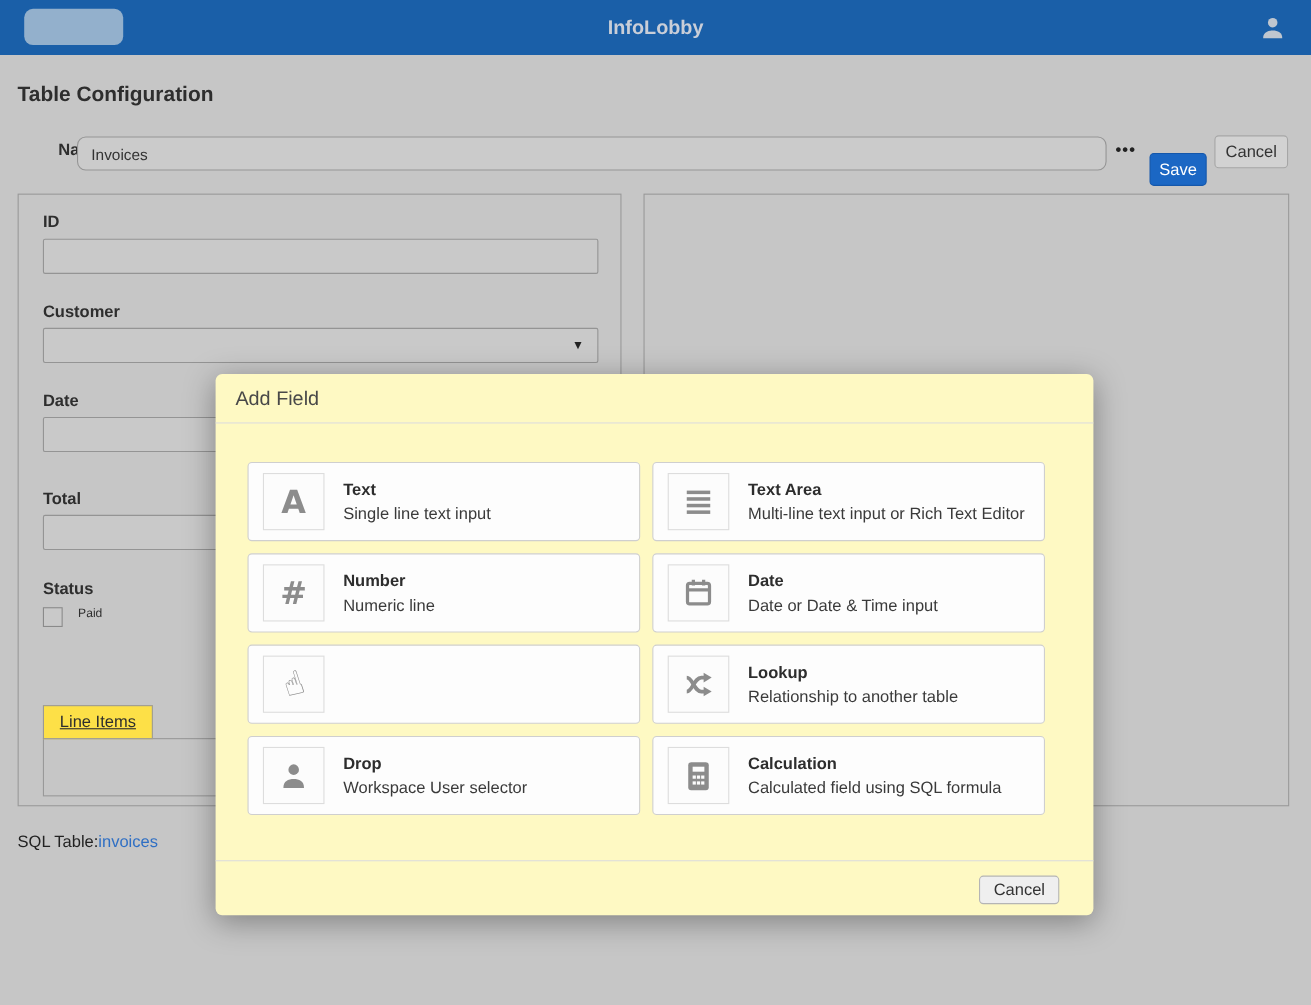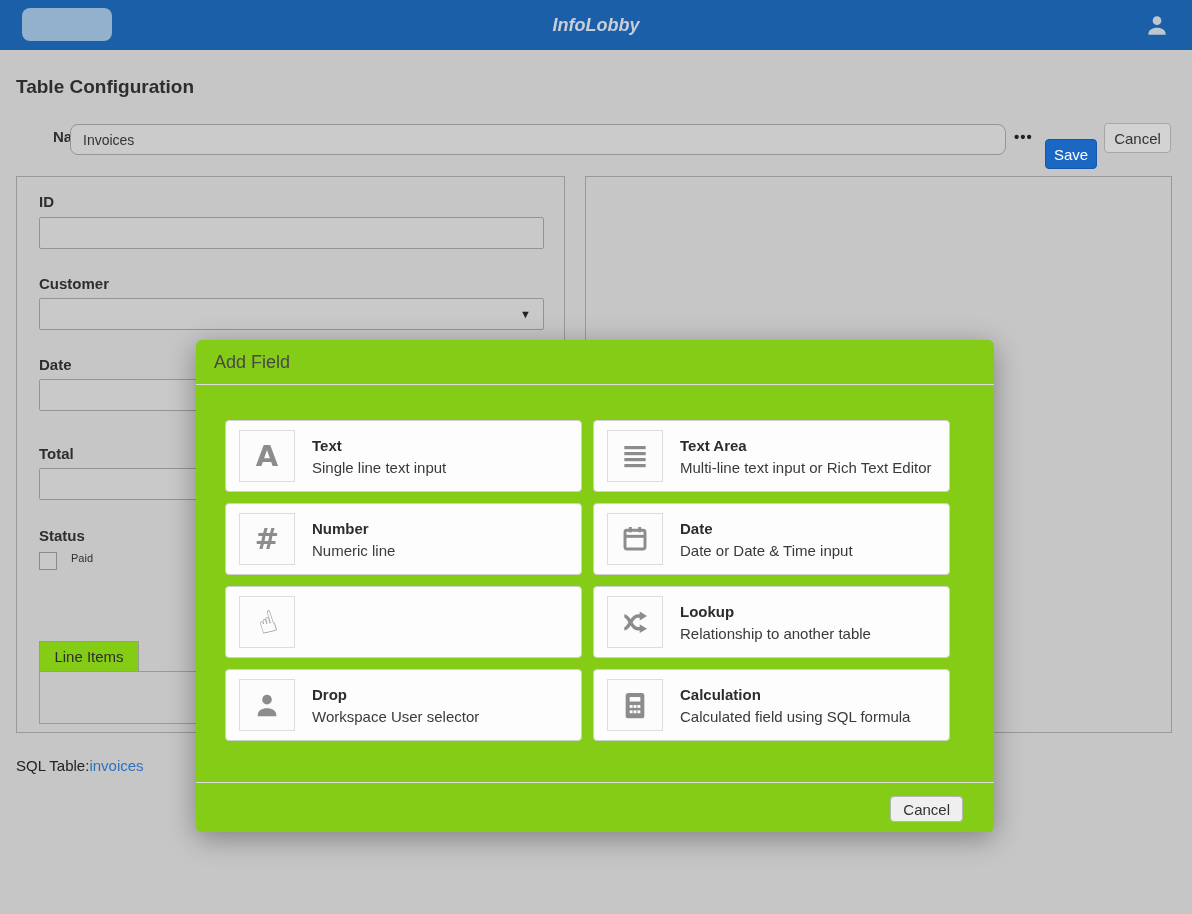--- a/index.html
+++ b/index.html
@@ -6,21 +6,21 @@
   html,body { width:1192px; height:914px; }
   body {
     font-family:"Liberation Sans", sans-serif;
     background:#c6c6c6;
     position:relative;
     overflow:hidden;
   }
   .stage { position:absolute; inset:0; width:1192px; height:914px; }
 
   
-  .topbar { position:absolute; left:0; top:0; width:1192px; height:50px; background:#1a5fa8;font-style:italic; }
+  .topbar { position:absolute; left:0; top:0; width:1192px; height:50px; background:#1a5fa8; }
   .topbar-btn {
     position:absolute; left:22px; top:8px; width:90px; height:33px;
     background:#93b0cc; border:none; border-radius:8px; cursor:pointer;
   }
   .topbar-title {
     position:absolute; left:0; top:0; width:100%; height:50px; line-height:50px;
     text-align:center; color:#c9ced8; font-size:18px; font-weight:bold;
   }
   .topbar-user { position:absolute; right:22px; top:12px; width:26px; height:26px; cursor:pointer; }
   .topbar-user svg { width:26px; height:26px; fill:#bfc6cf; }
@@ -59,32 +59,32 @@
   .chevron { font-size:11px; color:#222; }
   .checkbox {
     position:absolute; left:22px; top:375px; width:18px; height:18px;
     background:#c9c9c9; border:1px solid #8a8a8a; cursor:pointer;
   }
   .paid-label { position:absolute; left:54px; top:375px; font-size:11px; color:#2e2e2e; }
   .tab-lineitems {
     position:absolute; left:22px; top:464px; width:100px; height:31px;
     border:1px solid #999; font-size:15px; color:#2e2e2e;
     display:flex; align-items:center; justify-content:center; cursor:pointer;
-    background:#84cc16; z-index:2;
+    background:#fde047; z-index:2;text-decoration:underline;
   }
   .tab-panel { position:absolute; left:22px; top:494px; width:505px; height:53px; border:1px solid #999; }
 
   .sql-row { position:absolute; left:16px; top:757px; font-size:15px; }
   .sql-label { color:#222; }
   .sql-link { color:#2f6fc4; cursor:pointer; text-decoration:none; }
 
   
   .modal {
     position:absolute; left:196px; top:340px; width:798px; height:492px;
-    background:#84cc16; border-radius:6px; box-shadow:0 6px 28px rgba(0,0,0,0.35); z-index:10;
+    background:#fef9c3; border-radius:6px; box-shadow:0 6px 28px rgba(0,0,0,0.35); z-index:10;
   }
   .modal-header {
     position:absolute; left:0; top:0; width:100%; height:45px; line-height:45px;
     padding-left:18px; font-size:18px; color:#484848; border-bottom:1px solid #ddd;
   }
   .modal-grid {
     position:absolute; left:29px; top:80px;
     display:grid; grid-template-columns:357px 357px; grid-auto-rows:72px; gap:11px;
   }
   .opt-card {

